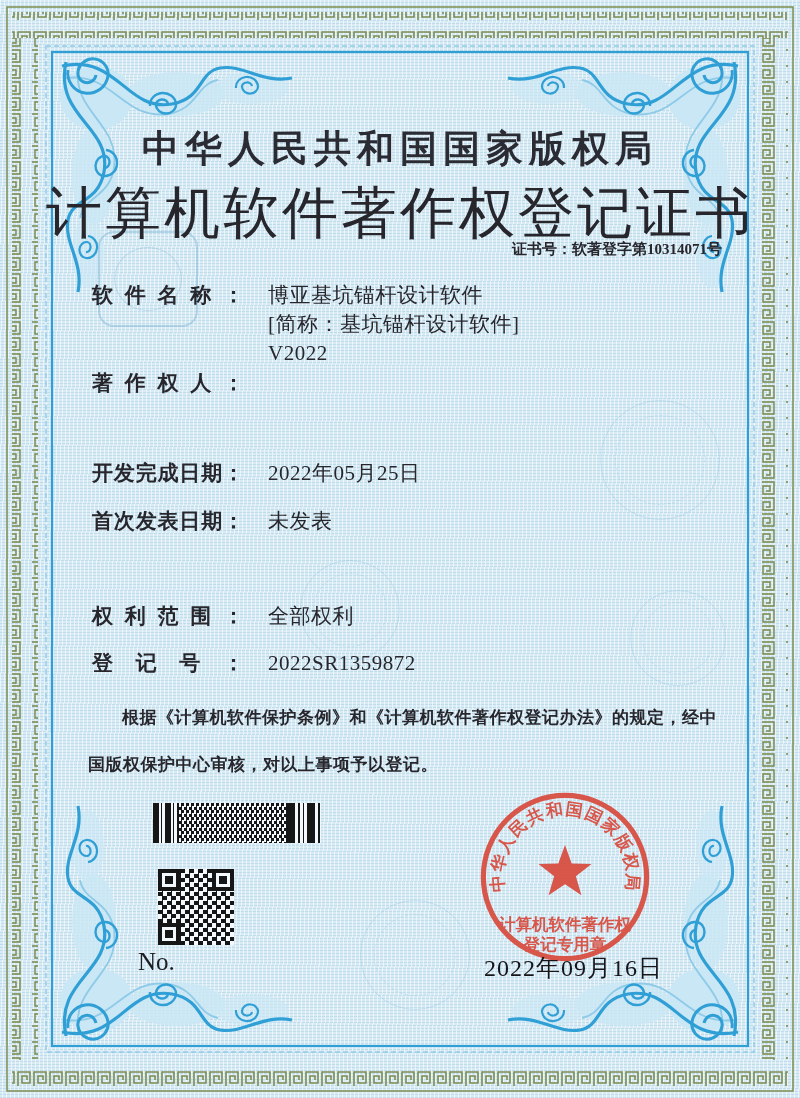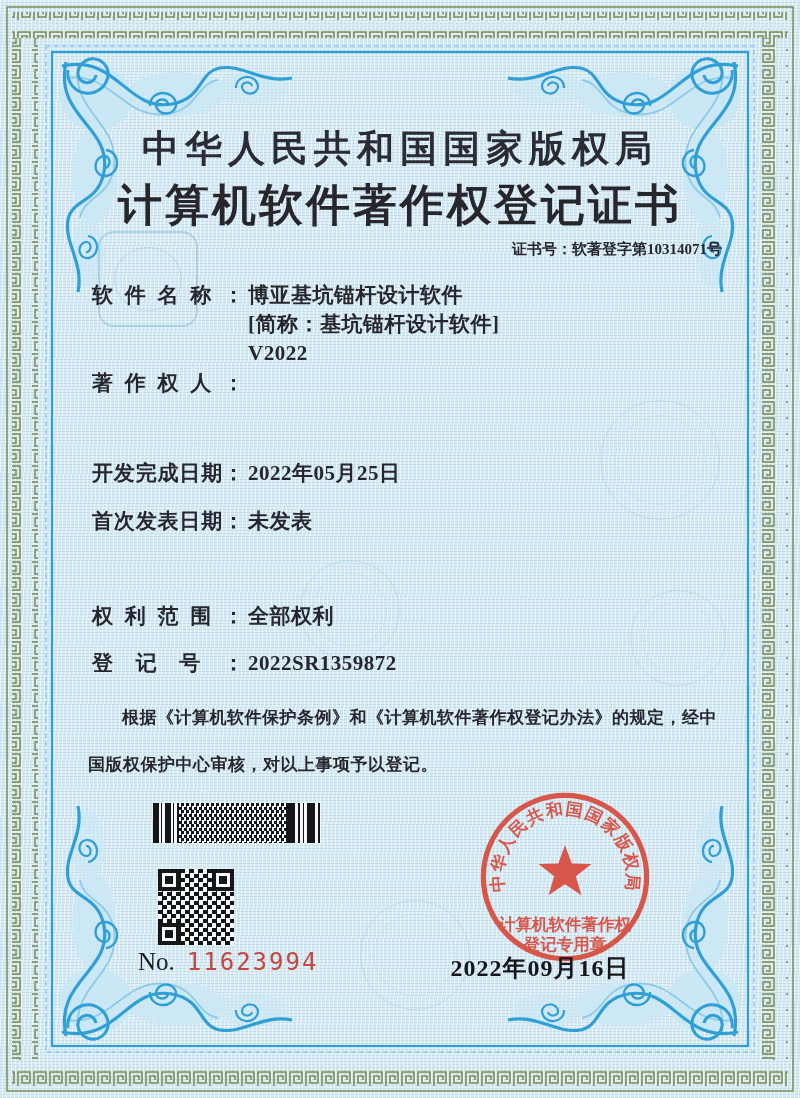--- a/index.html
+++ b/index.html
@@ -22,45 +22,45 @@
   .st-blue{stroke:var(--blue);fill:none}
   .st-blue2{stroke:var(--blue-soft);fill:none}
   .fl-soft{fill:#c9e7f5;stroke:none}
   
   .wm{position:absolute;border:1.5px solid rgba(130,185,215,.30);border-radius:50%}
   .wm::after{content:"";position:absolute;inset:12%;border:1px dashed rgba(130,185,215,.28);border-radius:50%}
   .emboss{position:absolute;left:98px;top:231px;width:100px;height:96px;border:2px solid rgba(125,178,208,.45);border-radius:16px}
   .emboss::after{content:"";position:absolute;inset:14px;border:1.5px solid rgba(125,178,208,.35);border-radius:50%}
   
   .issuer{position:absolute;left:0;right:0;top:124px;text-align:center;font-size:37px;font-weight:700;letter-spacing:6px;color:#2b2b33}
-  .cert-title{position:absolute;left:0;right:0;top:176px;text-align:center;font-size:44px;font-weight:700;letter-spacing:3px;color:#26262c}
+  .cert-title{position:absolute;left:0;right:0;top:176px;text-align:center;font-size:56px;font-weight:400;letter-spacing:3px;color:#26262c}
   .certno{position:absolute;right:78px;top:240px;font-size:15px;font-weight:700;display:flex;}
   
   .row{position:absolute;left:92px;display:flex;font-size:21px;font-weight:700;line-height:29px}
   .row .lbl{width:152px;text-align:justify;text-align-last:justify;flex:none}
-  .row .val{margin-left:4px;font-weight:700;letter-spacing:.5px}
+  .row .val{margin-left:24px;font-weight:400;letter-spacing:.5px}
   .val-lines div{margin-bottom:0}
   
   .statement{position:absolute;left:88px;top:694px;width:640px;font-size:17px;font-weight:600;line-height:47px;text-indent:2em;letter-spacing:.5px}
   
   .barcode{position:absolute;left:153px;top:803px;width:168px;height:40px;display:flex;background:#f2f8fb}
   .bc-guard-l{width:26px;background:repeating-linear-gradient(90deg,#161616 0 6px,#f2f8fb 6px 8px,#161616 8px 9px,#f2f8fb 9px 12px)}
   .bc-core{flex:1;background:repeating-conic-gradient(#161616 0% 25%,#f2f8fb 0% 50%);background-size:5px 7px}
   .bc-guard-r{width:34px;background:repeating-linear-gradient(90deg,#161616 0 8px,#f2f8fb 8px 11px,#161616 11px 13px,#f2f8fb 13px 16px,#161616 16px 17px,#f2f8fb 17px 20px)}
   .qr{position:absolute;left:158px;top:869px;width:76px;height:76px;background:repeating-conic-gradient(#161616 0% 25%,#f2f8fb 0% 50%);background-size:9px 9px}
   .finder{position:absolute;width:22px;height:22px;border:4px solid #161616;background:#f2f8fb}
   .finder::after{content:"";position:absolute;inset:3px;background:#161616}
   .finder.tl{left:0;top:0}.finder.tr{right:0;top:0}.finder.bl{left:0;bottom:0}
   
   .serial{position:absolute;left:138px;top:948px;font-size:25px;display:flex;align-items:center;gap:12px}
   .serial .no{color:#1c1c22}
   .serial .num{font-family:"DejaVu Sans Mono",monospace;color:var(--serial-red);letter-spacing:2px;font-size:24px}
   .seal{position:absolute;left:472px;top:786px;width:186px;height:186px;opacity:.92}
   .seal text{fill:var(--seal-red);font-weight:700}
-  .issue-date{position:absolute;left:440px;top:952px;width:200px;text-align:center;font-size:24px;font-weight:700;color:#15151a;letter-spacing:1px}
+  .issue-date{position:absolute;left:484px;top:952px;width:200px;font-size:24px;font-weight:400;color:#15151a;letter-spacing:1px}
 </style>
 </head>
 <body>
 
 <div class="page">
 
   <svg class="frame" width="800" height="1098" viewBox="0 0 800 1098">
     <defs>
       <pattern id="mh" width="16" height="26" patternUnits="userSpaceOnUse">
         <path d="M2,20 V6 H14 V17 H6 V10 H11 V14" class="st-olive" stroke-width="1.6"></path>
@@ -152,21 +152,20 @@
     <div class="bc-guard-r"></div>
   </div>
   <div class="qr">
     <div class="finder tl"></div>
     <div class="finder tr"></div>
     <div class="finder bl"></div>
   </div>
 
   <div class="serial">
     <span class="no">No.</span>
-    <span class="num">11623994</span>
   </div>
 
   <svg class="seal" viewBox="0 0 180 180">
     <circle cx="90" cy="88" r="79" fill="none" stroke="var(--seal-red)" stroke-width="5"></circle>
     <defs>
       <path id="sealArc" d="M 33.6,108.5 A 60 60 0 1 1 146.4,108.5" fill="none"></path>
     </defs>
     <text font-size="16.5" letter-spacing="1.5" text-anchor="middle">
       <textPath href="#sealArc" startOffset="50%">中华人民共和国国家版权局</textPath>
     </text>

